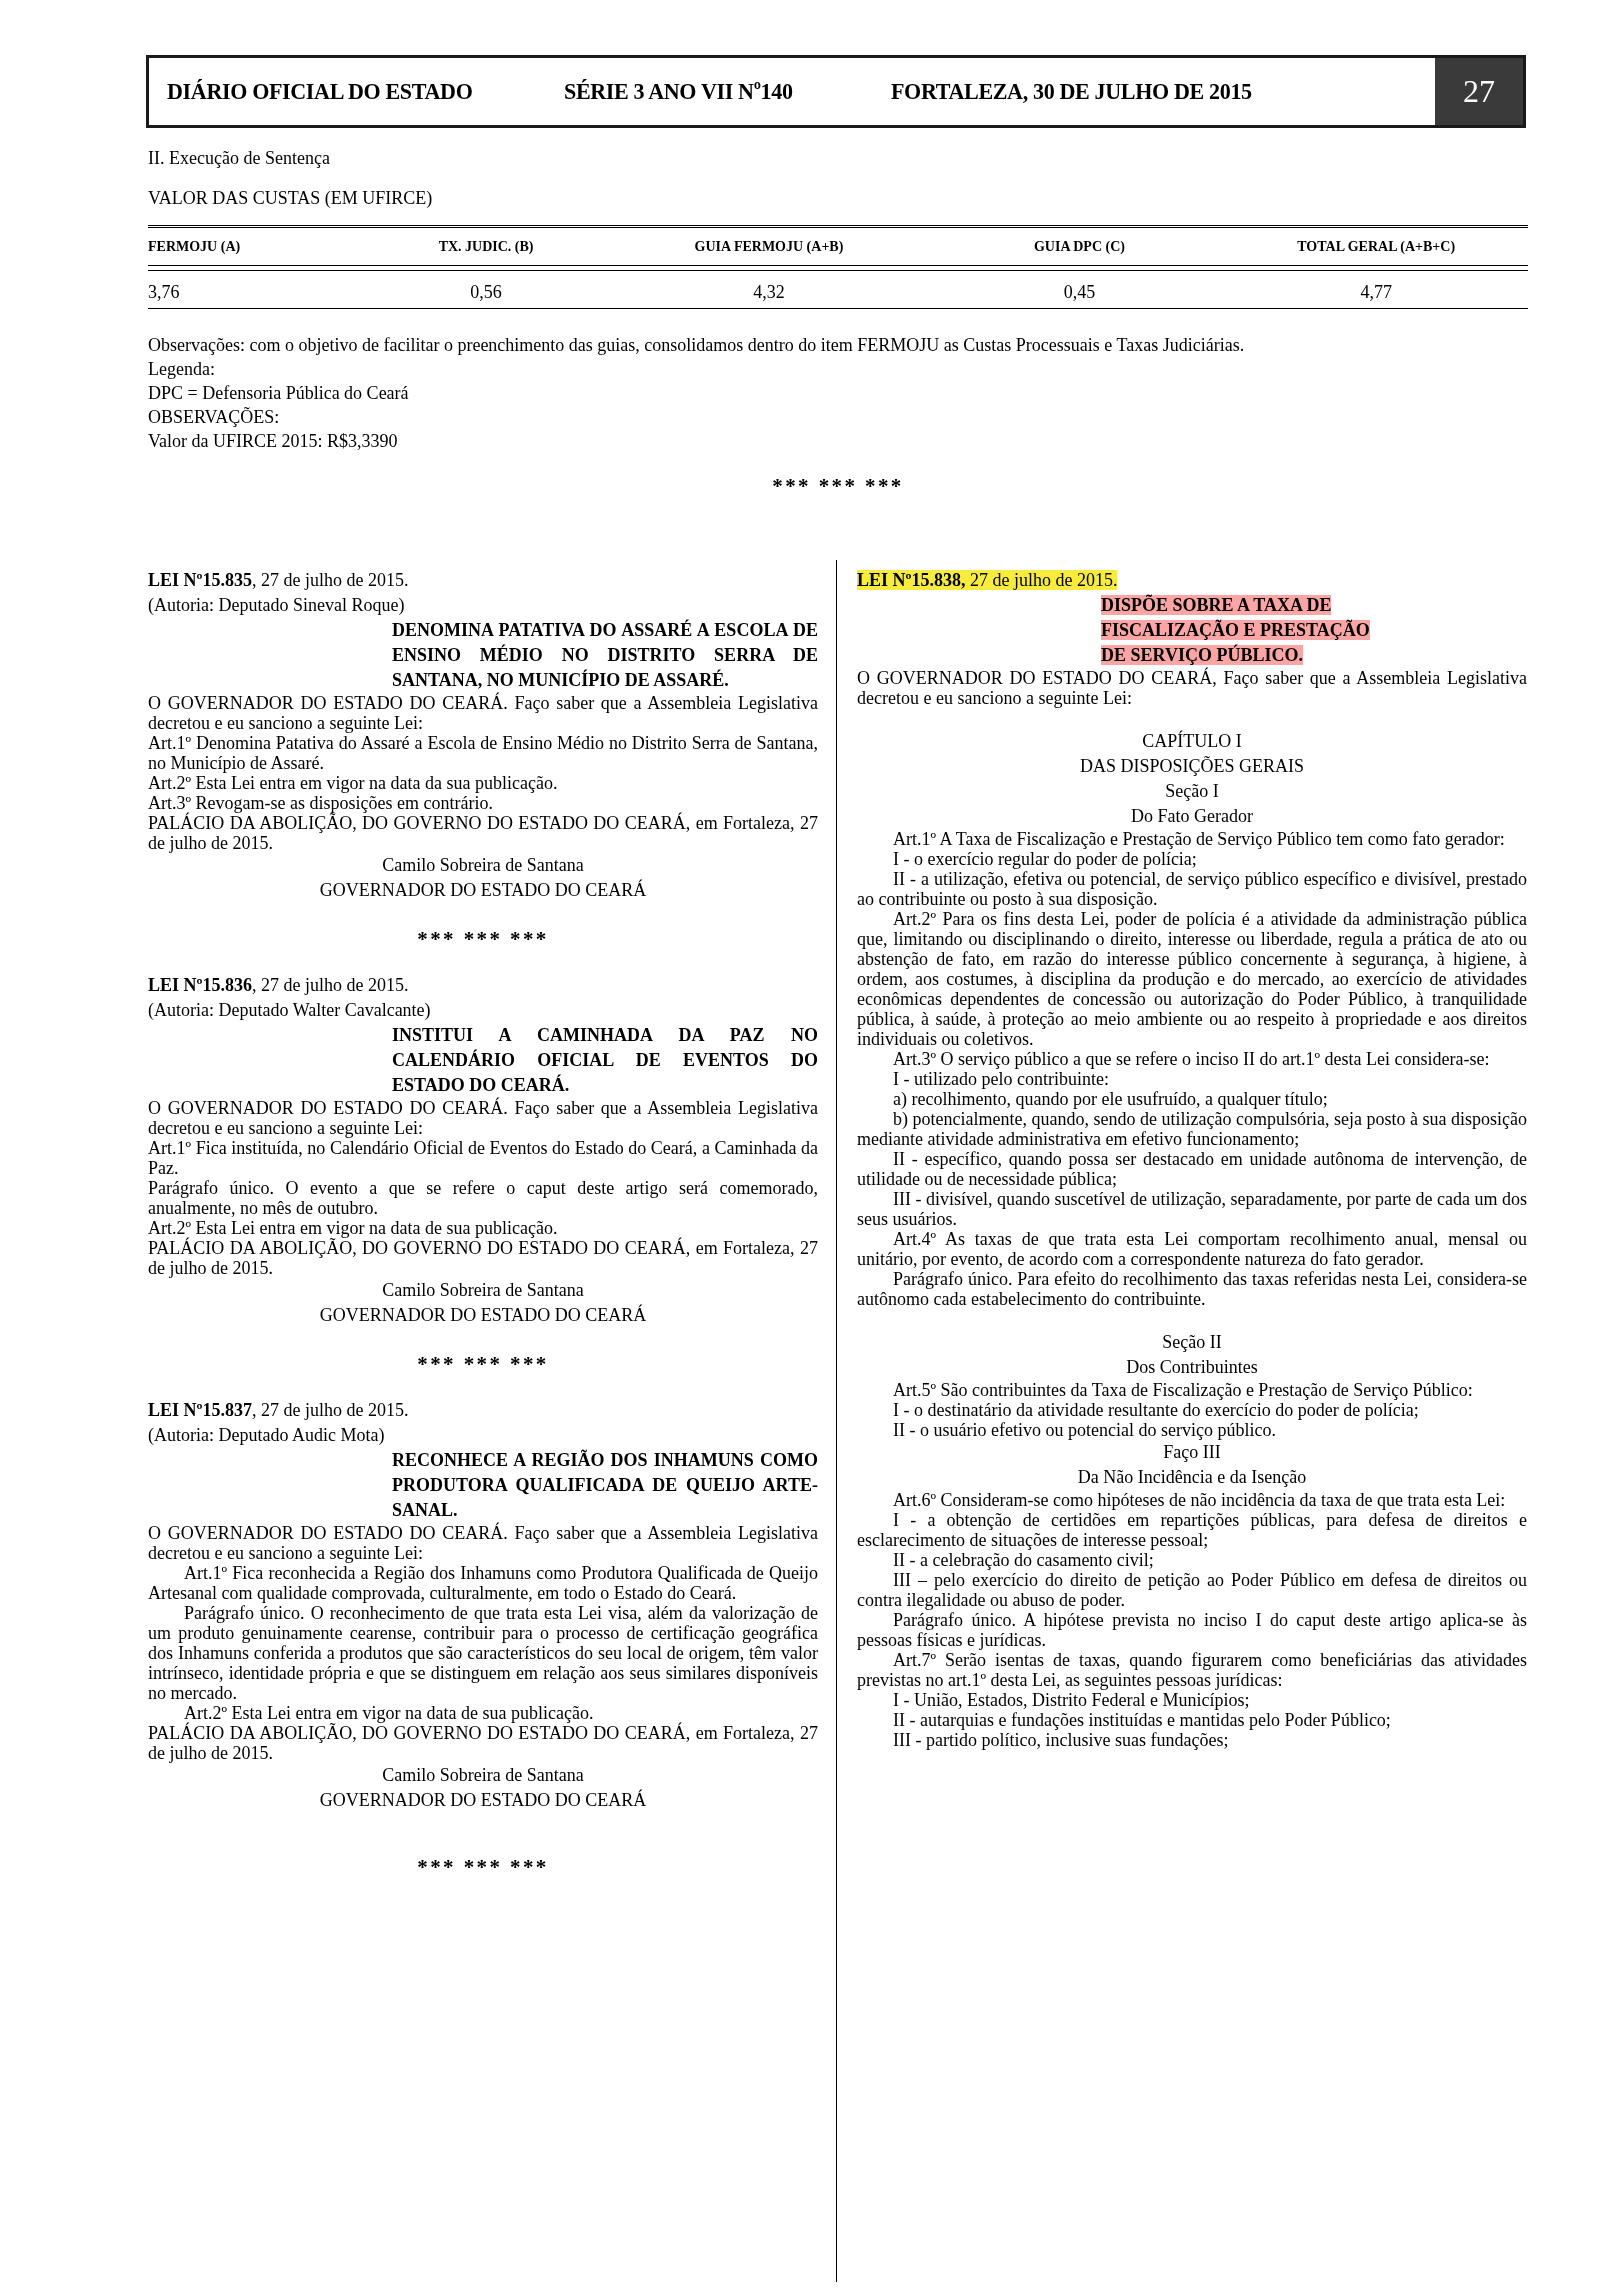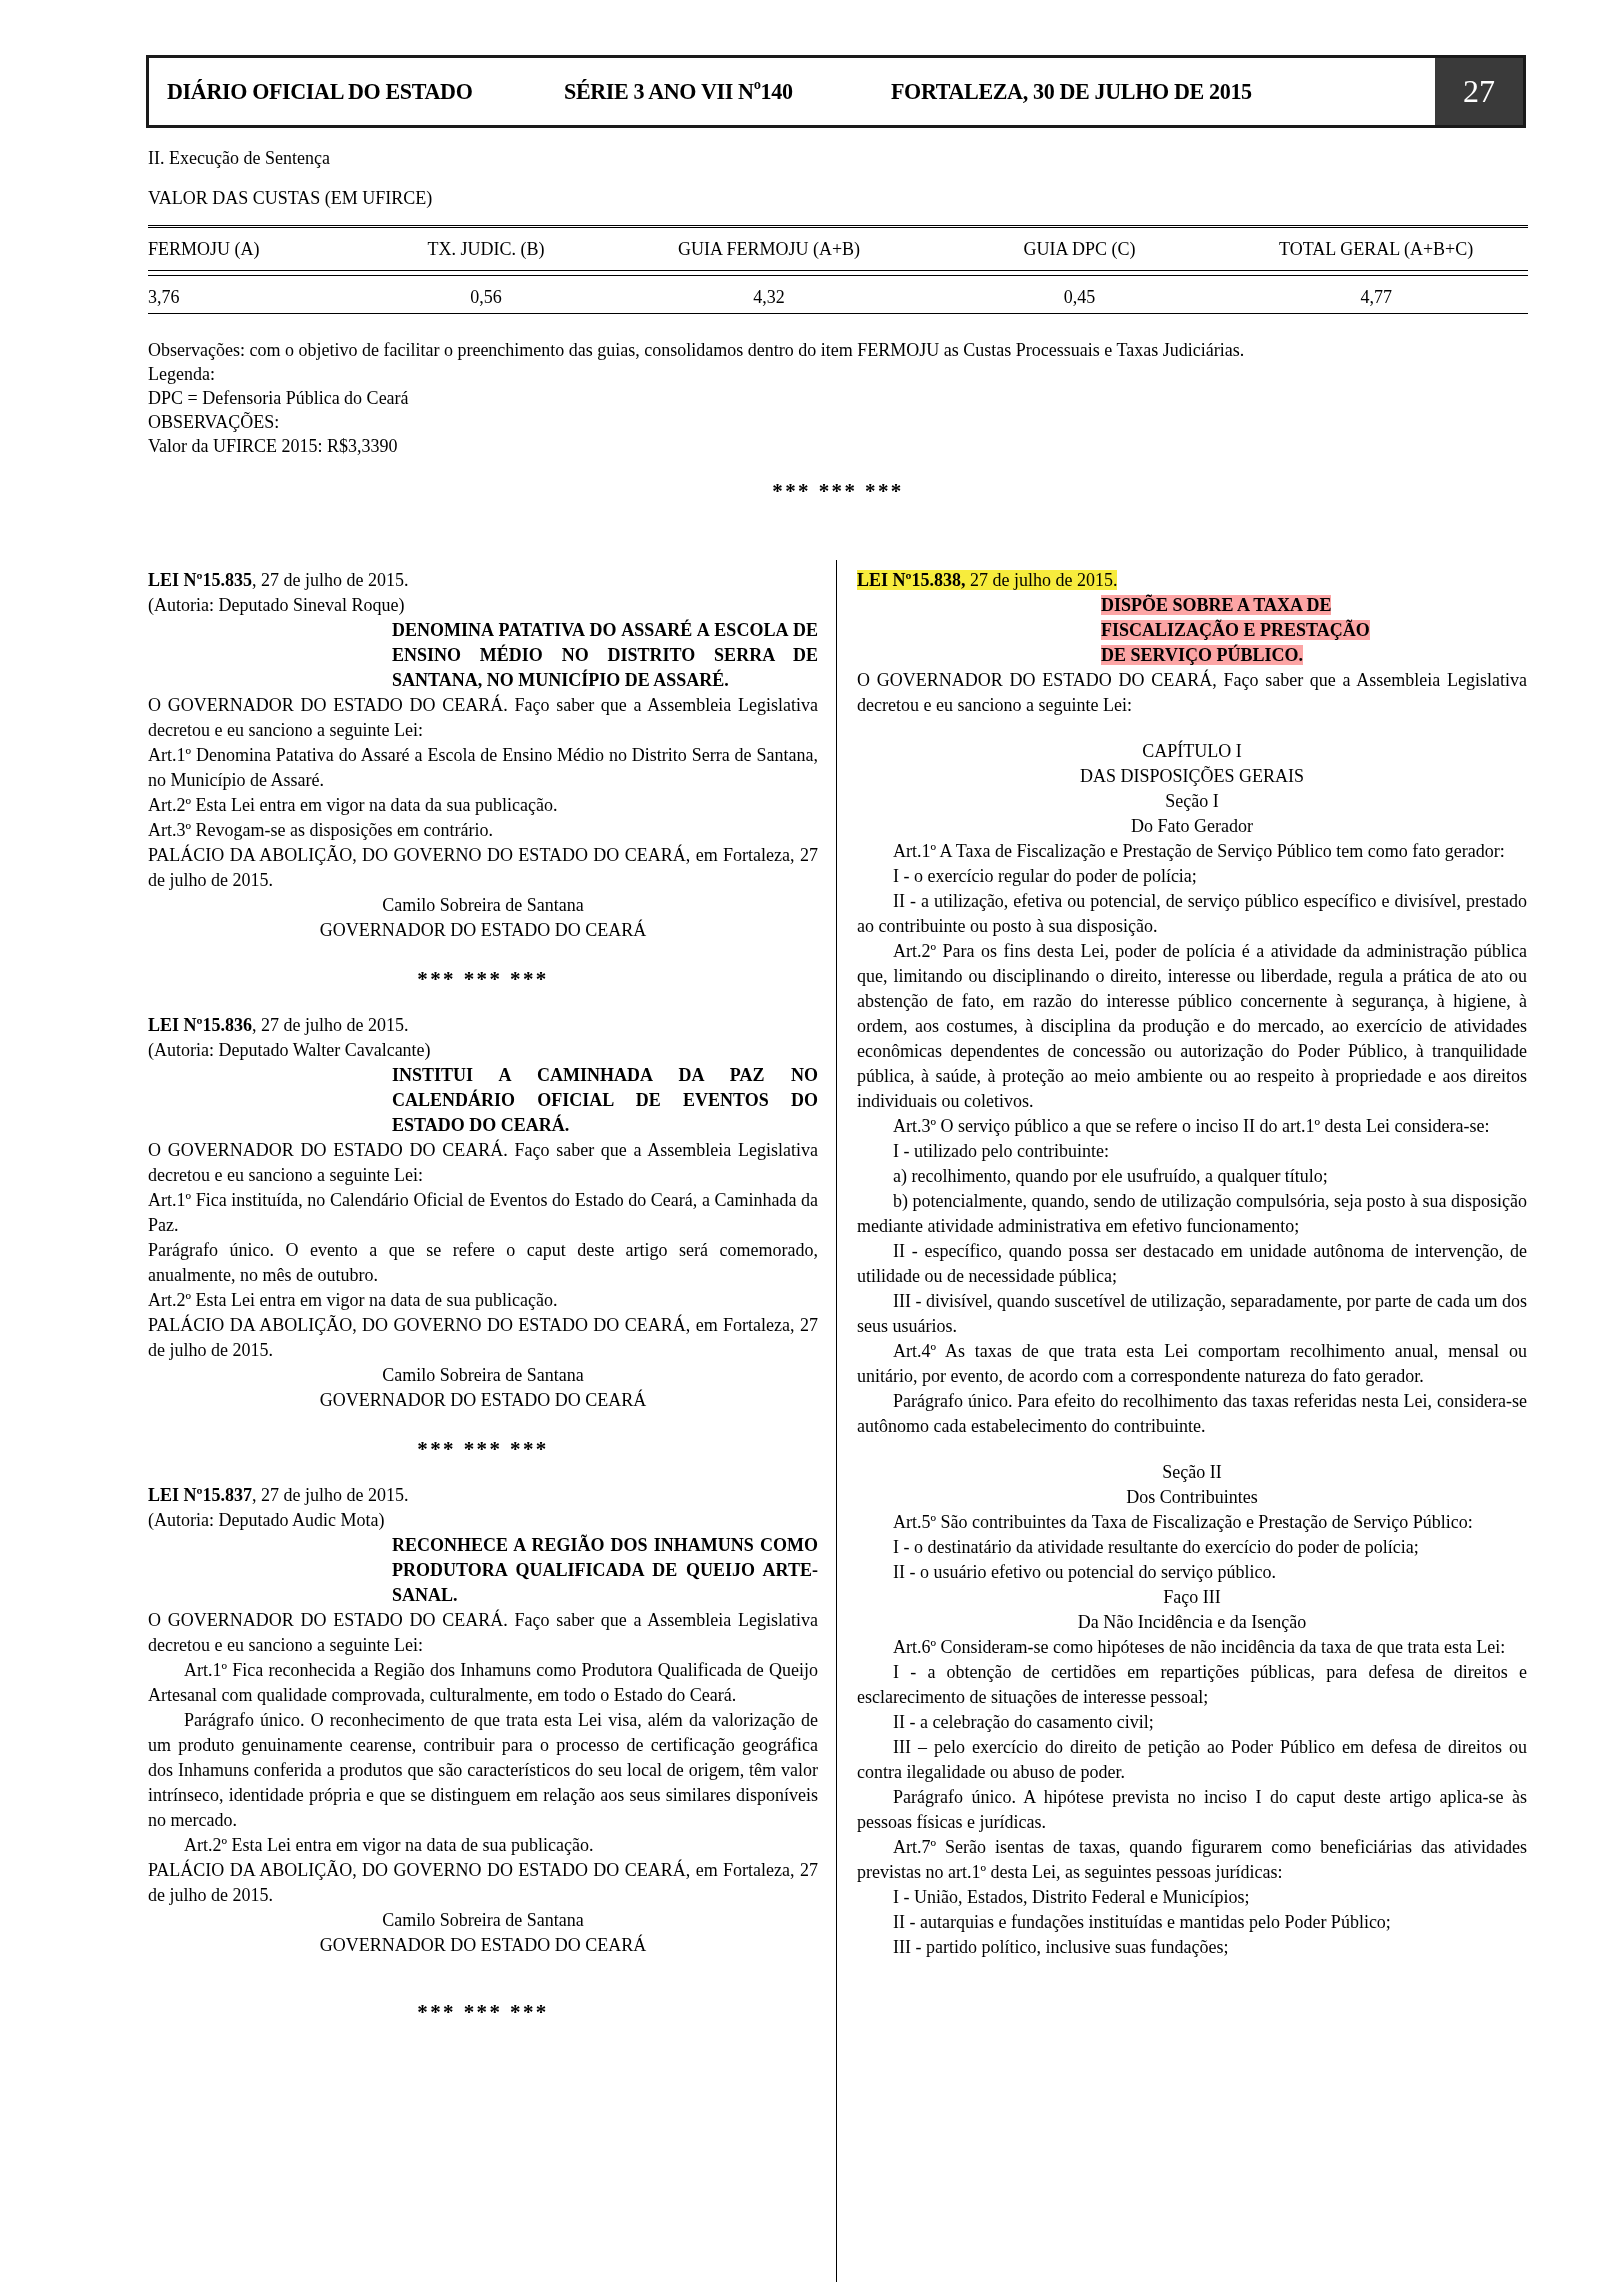--- a/index.html
+++ b/index.html
@@ -77,22 +77,22 @@
     font-size: 18px;
     line-height: 25px;
     margin: 0 0 14.6px 0;
   }
   .tbl {
     width: 100%;
     border-collapse: collapse;
     margin-top: 11.4px;
   }
   .tbl thead th {
-    font-weight: normal;
-    font-size: 18px;
+    font-weight: bold;
+    font-size: 14px;
     padding: 10.6px 0 10.6px 0;
     text-align: center;
   }
   .tbl thead th.lft { text-align: left; }
   .tbl tbody td {
     font-size: 18px;
     padding: 10.6px 0 4.9px 0;
     text-align: center;
   }
   .tbl tbody td.lft { text-align: left; }
@@ -166,21 +166,21 @@
     margin: 0 0 0 244px;
     font-size: 18px;
     line-height: 25px;
     font-weight: bold;
     text-align: justify;
     text-align-last: left;
   }
   .ementa.hl span { background: #fca5a5; }
   .body-text {
     font-size: 18px;
-    line-height: 25px;
+    line-height: 20px;
     text-align: justify;
     margin: 0;
   }
   .body-text.ind { text-indent: 36px; }
   .center-text {
     font-size: 18px;
     line-height: 25px;
     text-align: center;
     margin: 0;
   }

